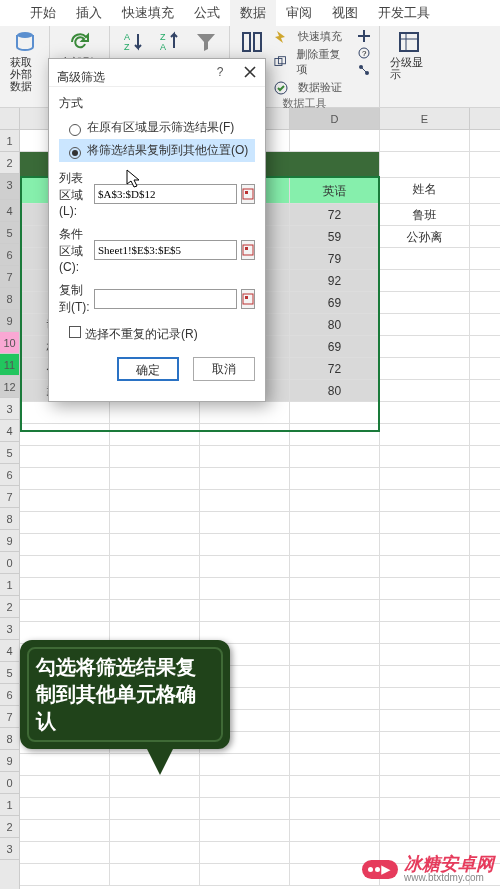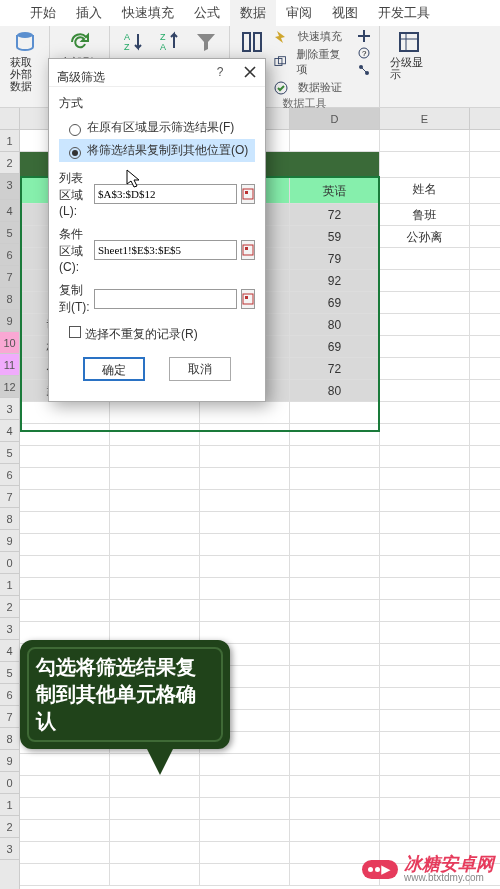--- a/index.html
+++ b/index.html
@@ -231,22 +231,22 @@
     gap: 4px;
     padding: 10px 0 6px 10px;
   }
   .chk {
     width: 12px; height: 12px;
     border: 1px solid #555;
     background: #fff;
   }
   .dlg-btns {
     display: flex;
-    justify-content: center;
-    gap: 24px;
+    justify-content: flex-end;
+    gap: 14px;
     padding: 8px 0 12px 0;
   }
   .btn {
     width: 62px;
     height: 24px;
     text-align: center;
     line-height: 22px;
     cursor: pointer;
     font-size: 12px;
   }
@@ -450,21 +450,21 @@
     <div class="rowhdr">1</div>
     <div class="rowhdr">2</div>
     <div class="rowhdr tall" style="height:26px;background:#cfcfcf">3</div>
     <div class="rowhdr" style="background:#cfcfcf">4</div>
     <div class="rowhdr" style="background:#cfcfcf">5</div>
     <div class="rowhdr" style="background:#cfcfcf">6</div>
     <div class="rowhdr" style="background:#cfcfcf">7</div>
     <div class="rowhdr" style="background:#cfcfcf">8</div>
     <div class="rowhdr" style="background:#cfcfcf">9</div>
     <div class="rowhdr" style="background:#f9a8d4">10</div>
-    <div class="rowhdr" style="background:#f0abfc">11</div>
+    <div class="rowhdr" style="background:#22c55e">11</div>
     <div class="rowhdr" style="background:#cfcfcf">12</div>
     <div class="rowhdr">3</div>
     <div class="rowhdr">4</div>
     <div class="rowhdr">5</div>
     <div class="rowhdr">6</div>
     <div class="rowhdr">7</div>
     <div class="rowhdr">8</div>
     <div class="rowhdr">9</div>
     <div class="rowhdr">0</div>
     <div class="rowhdr">1</div>

